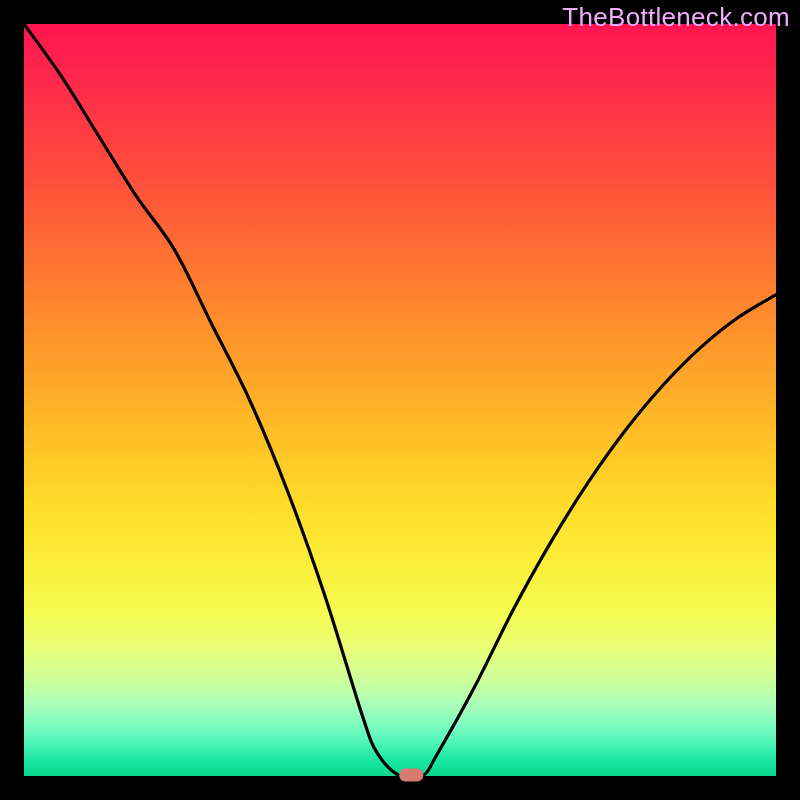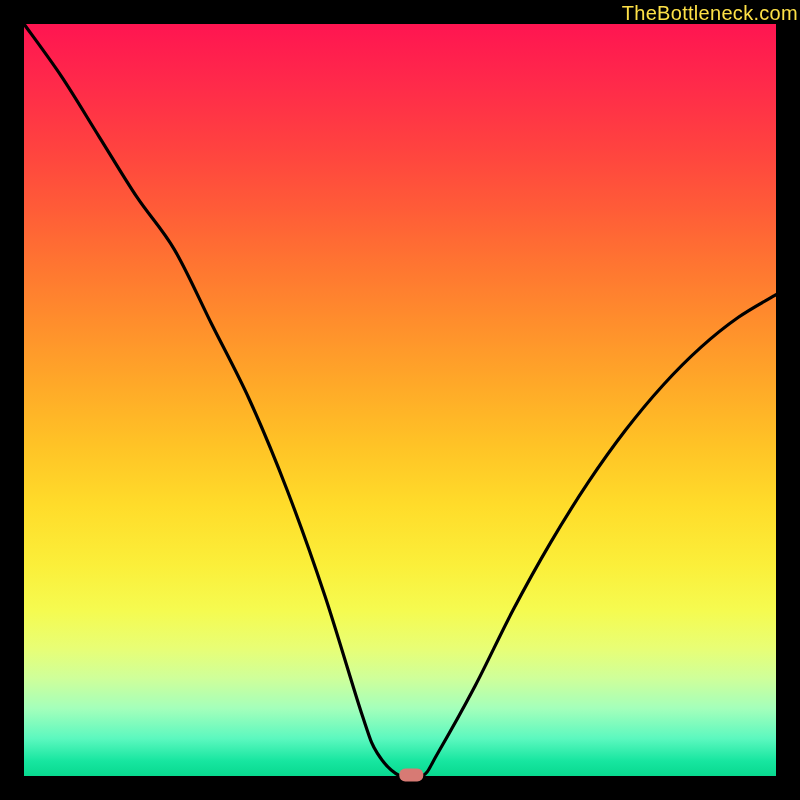--- a/index.html
+++ b/index.html
@@ -13,23 +13,23 @@
   }
   .frame {
     position: relative;
     width: 800px;
     height: 800px;
     background: #000000;
   }
   .watermark {
     position: absolute;
     top: 2px;
-    right: 2px;
-    color: #fde047;
-    font-size: 20px;
+    right: 10px;
+    color: #f0abfc;
+    font-size: 26px;
     font-weight: 500;
     letter-spacing: 0.3px;
     z-index: 10;
   }
   .plot-area {
     position: absolute;
     left: 24px;
     top: 24px;
     width: 752px;
     height: 752px;

